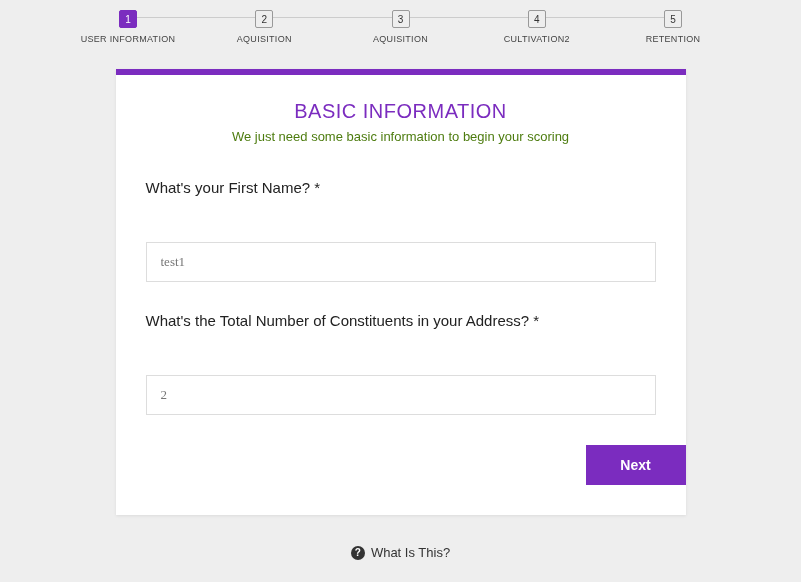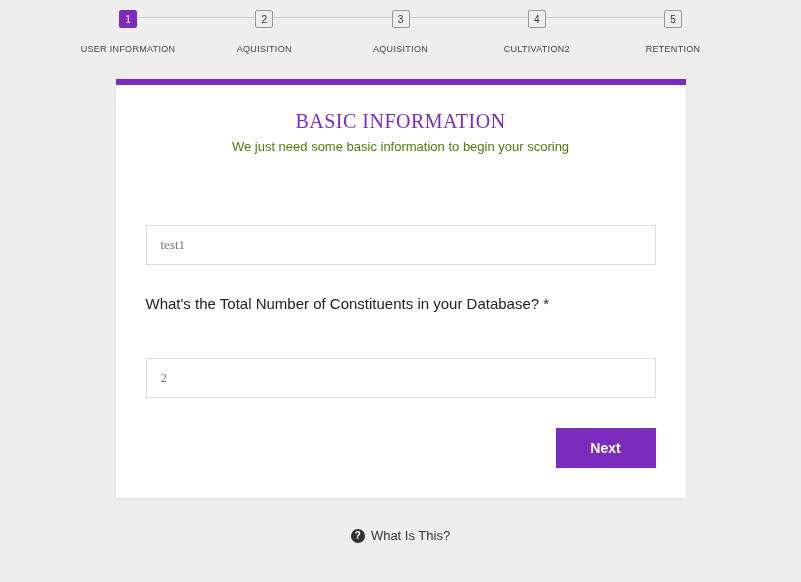--- a/index.html
+++ b/index.html
@@ -46,40 +46,39 @@
     border-radius: 2px;
   }
   .step-box.active {
     background: #7b2cbf;
     border-color: #7b2cbf;
     color: #fff;
   }
   .step-label {
     font-size: 9px;
     color: #444;
-    margin-top: 16px;
+    margin-top: 6px;
     letter-spacing: 0.3px;
     text-align: center;
     white-space: nowrap;
   }
   .card {
     width: 570px;
     margin: 25px auto 0 auto;
     background: #fff;
     border-top: 6px solid #7b2cbf;
     box-shadow: 0 1px 3px rgba(0,0,0,0.08);
     padding: 25px 0 30px 0;
   }
   .card-title {
     text-align: center;
     color: #7b2cbf;
     font-size: 20px;
     font-weight: normal;
     letter-spacing: 0.5px;
-    font-family: Liberation Serif, serif;
   }
   .card-subtitle {
     text-align: center;
     color: #4d7c0f;
     font-size: 13px;
     margin-top: 6px;
   }
   .form {
     padding: 35px 30px 0 30px;
   }
@@ -106,21 +105,20 @@
   .next-btn {
     float: right;
     background: #7b2cbf;
     color: #fff;
     border: none;
     width: 100px;
     height: 40px;
     font-size: 14px;
     font-weight: bold;
     cursor: pointer;
-    margin-right: 30px;
   }
   .clearfix::after { content: ""; display: table; clear: both; }
   .footer {
     text-align: center;
     margin-top: 30px;
     font-size: 13px;
     color: #333;
     display: flex;
     align-items: center;
     justify-content: center;
@@ -165,24 +163,25 @@
     <div class="step-label">RETENTION</div>
   </div>
 </div>
 
 <div class="card">
   <h2 class="card-title">BASIC INFORMATION</h2>
   <p class="card-subtitle">We just need some basic information to begin your scoring</p>
 
   <div class="form">
     <div class="field">
+      <label class="field-label">What's your First Name? *</label>
       <input class="field-input" type="text" value="test1" style="">
     </div>
     <div class="field">
-      <label class="field-label">What's the Total Number of Constituents in your Database? *</label>
+      <label class="field-label">What's the Total Number of Constituents in your Address? *</label>
       <input class="field-input" type="text" value="2" style="">
     </div>
   </div>
 
   <div class="clearfix">
     <button class="next-btn">Next</button>
   </div>
 </div>
 
 <div class="footer">

